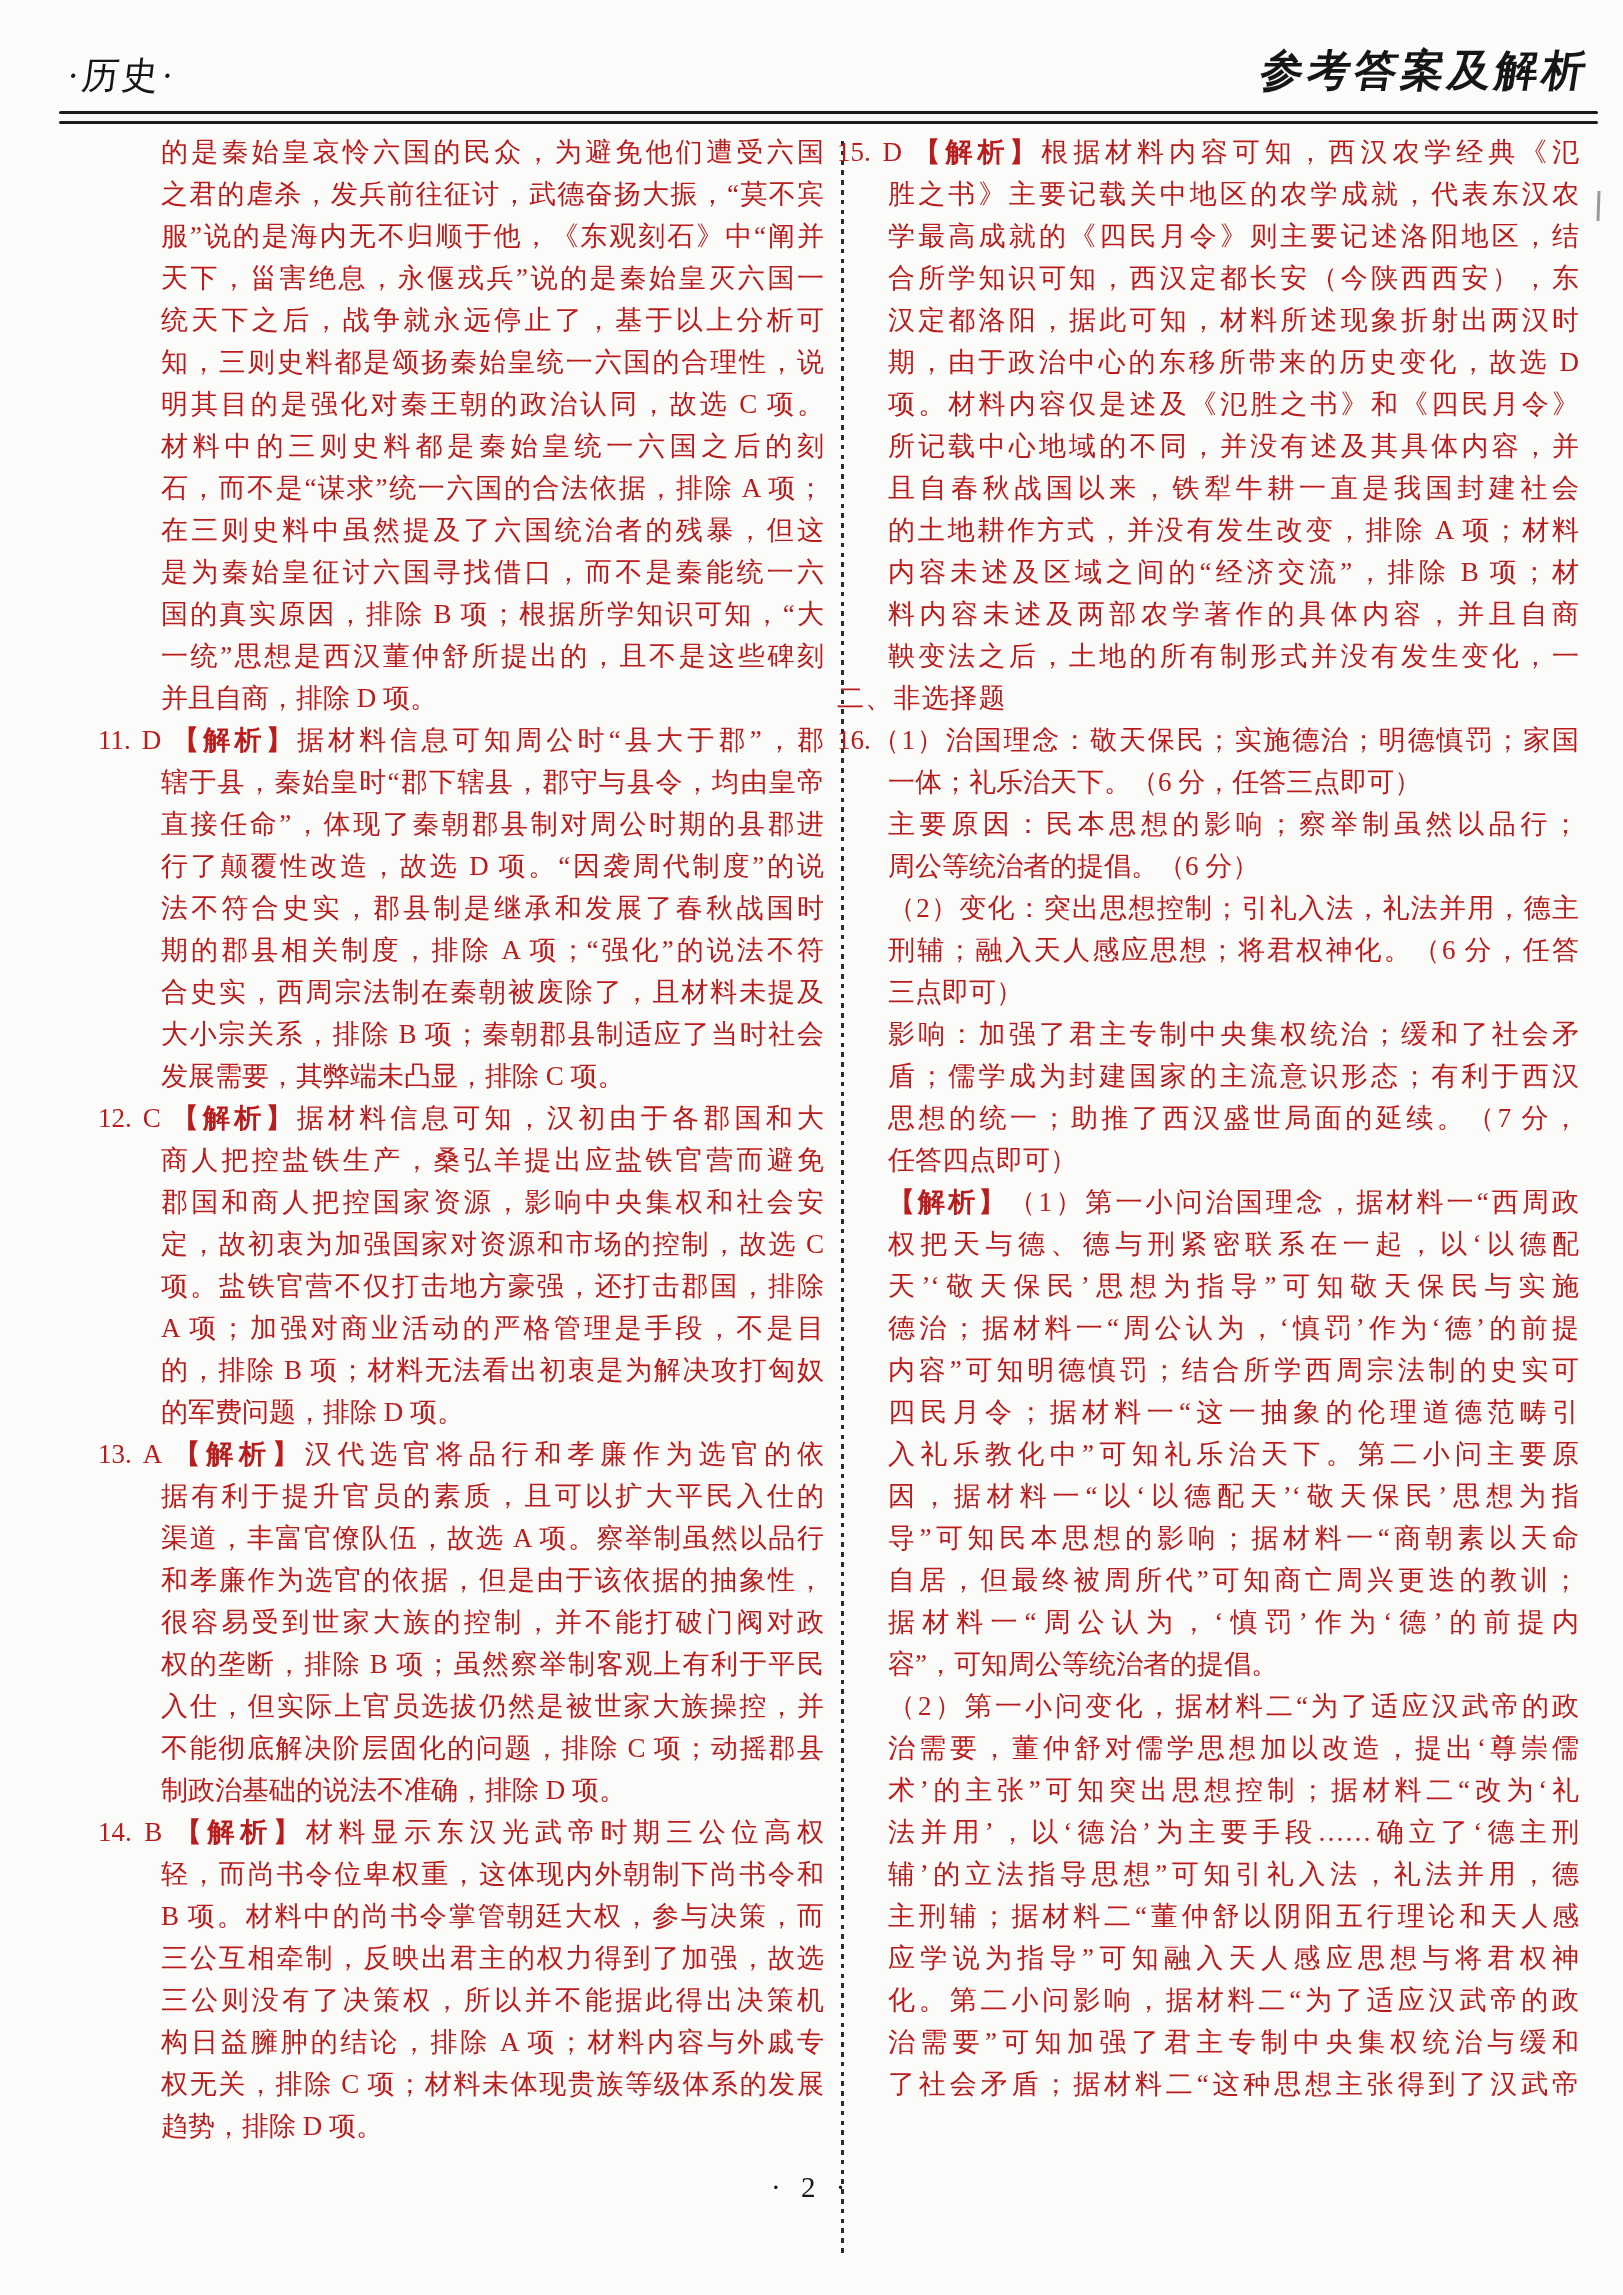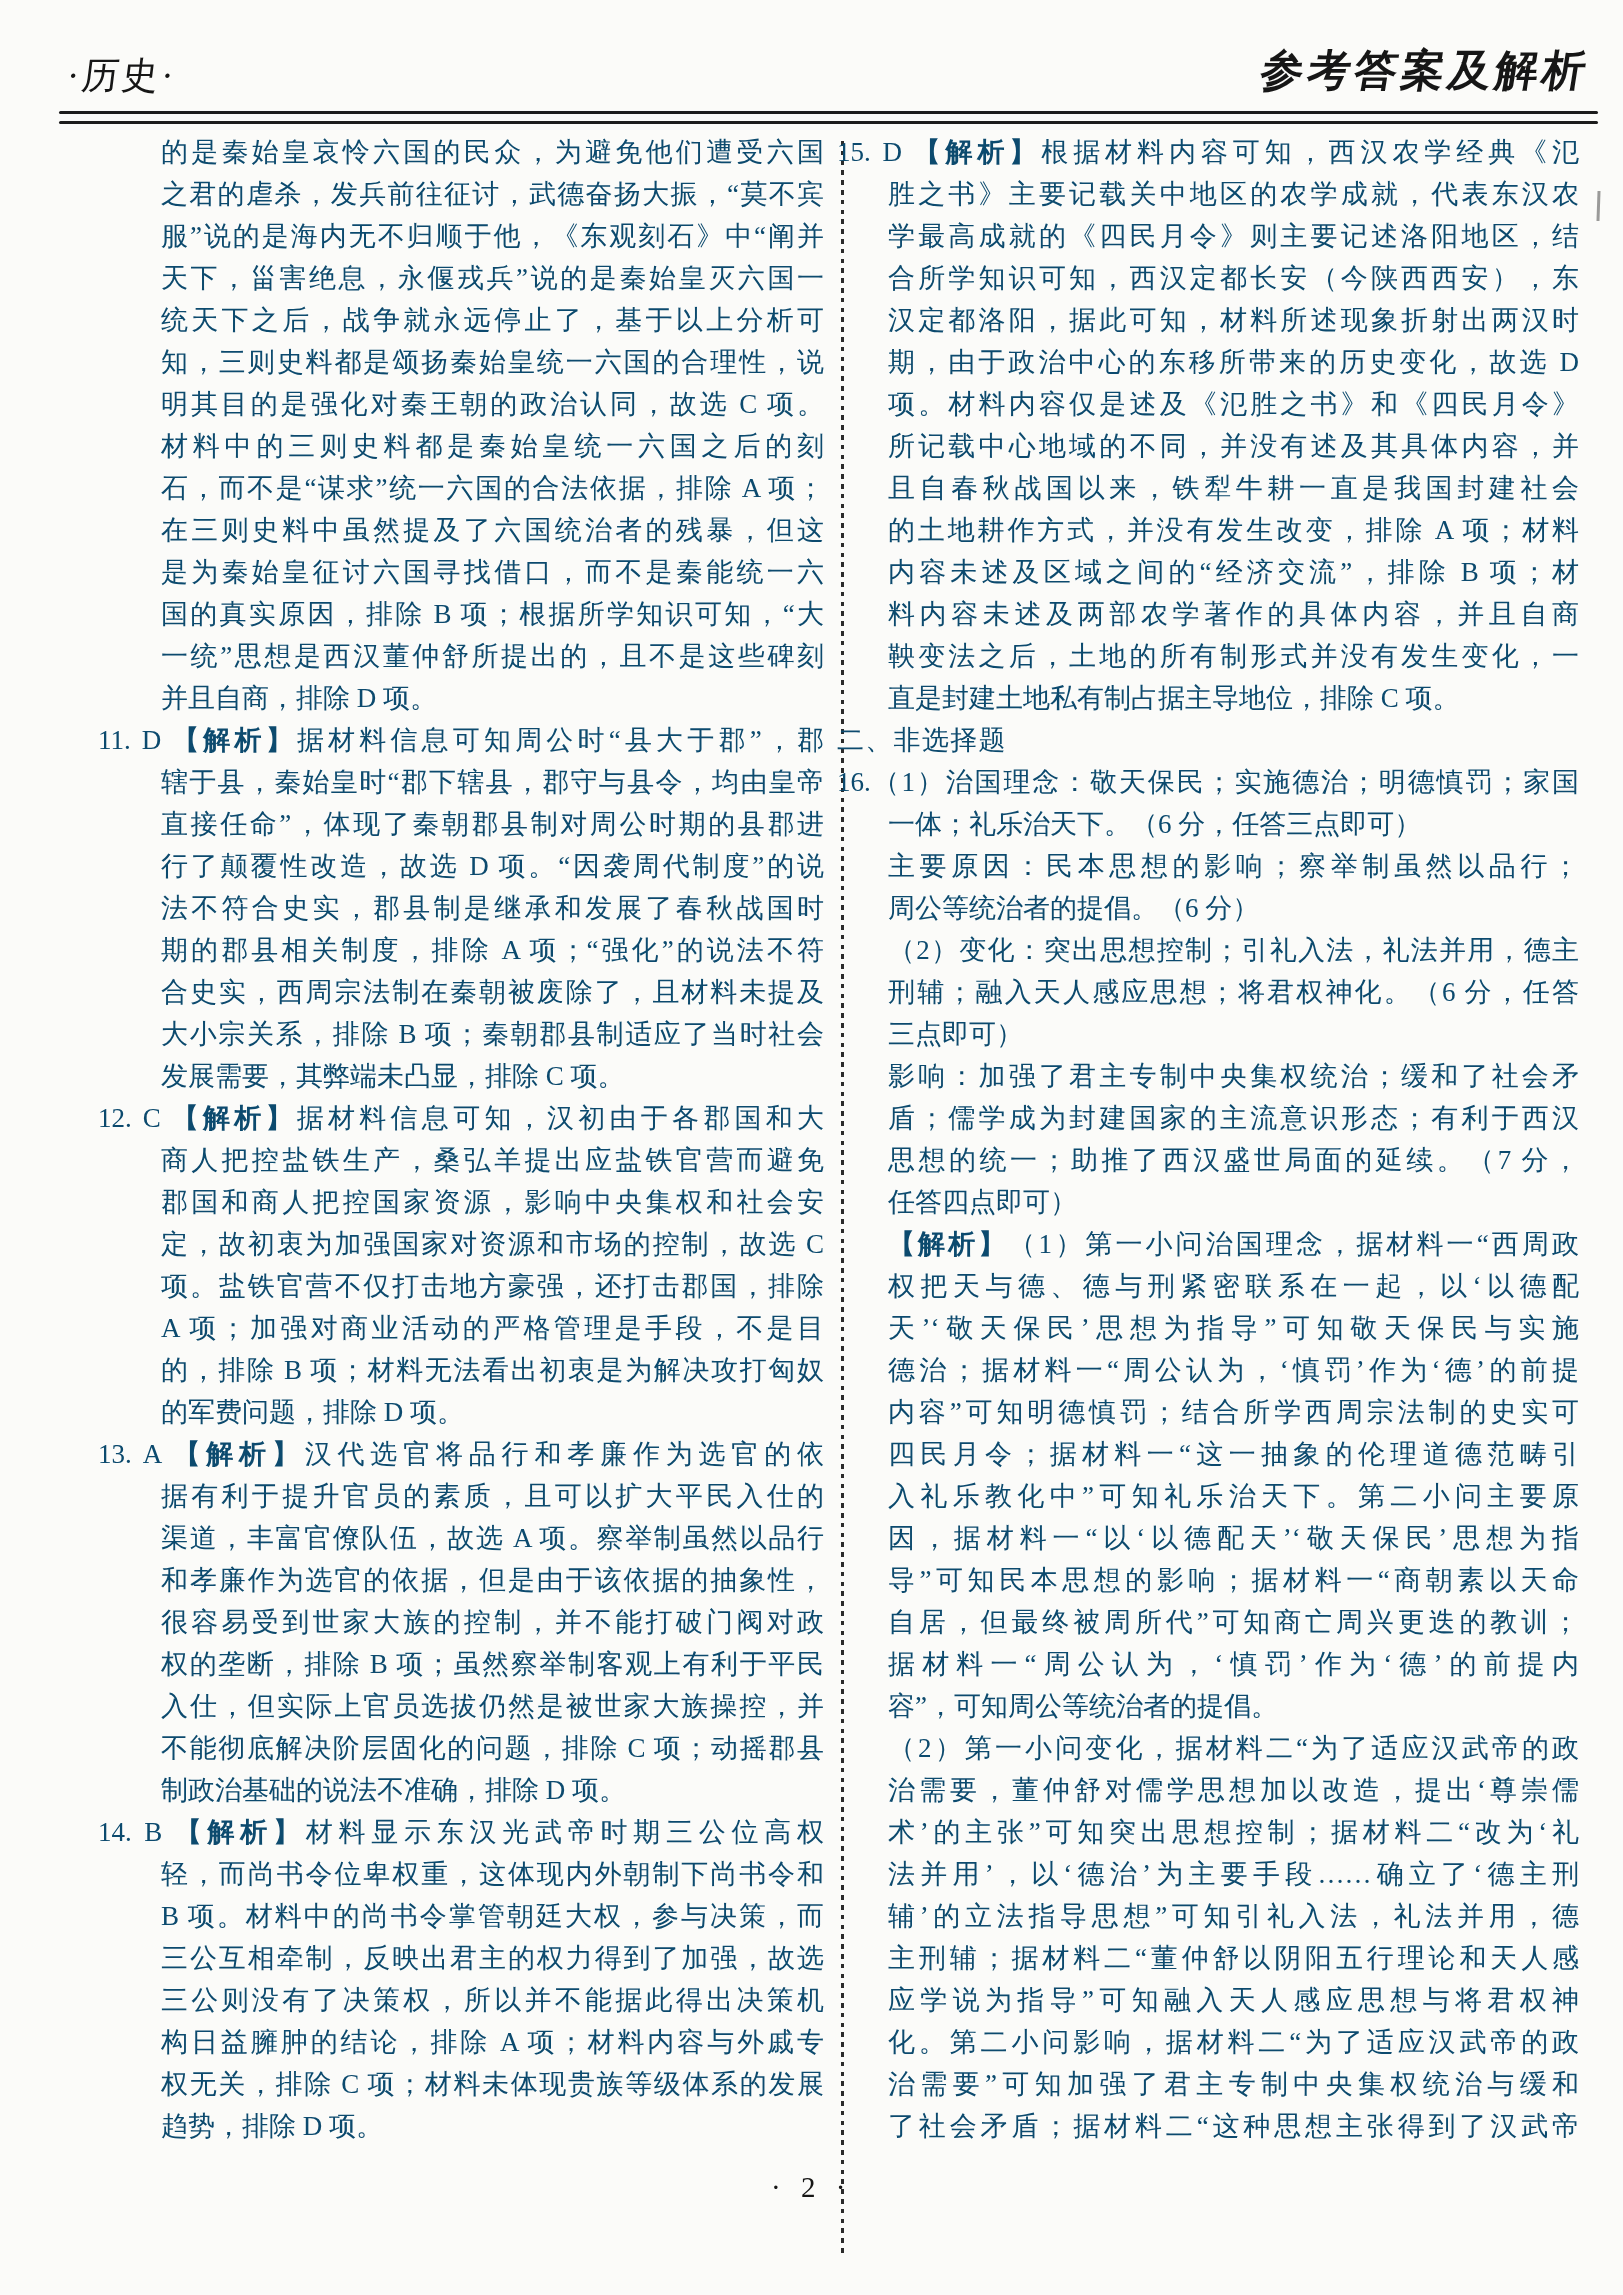--- a/index.html
+++ b/index.html
@@ -26,21 +26,21 @@
   .rule{
     position:absolute;left:59px;right:25px;height:3.3px;
     background:#1c1c1c;border-radius:2px;
   }
   .rule-top{top:111px;}
   .rule-bottom{top:121px;height:2.6px;}
   
   .col{
     position:absolute;top:131px;
     font-size:27px;line-height:42px;
-    color:#0c4a6e;
+    color:#b91c1c;
   }
   .col-left{left:98px;width:726px;}
   .col-right{left:837px;width:742px;}
   .line{
     height:42px;overflow:hidden;
     text-align:justify;text-align-last:justify;
     text-justify:inter-character;
   }
   .col-left  .line.cont{padding-left:63px;}
   .col-right .line.cont{padding-left:51px;}
@@ -130,21 +130,20 @@
       <div class="line cont">合所学知识可知，西汉定都长安（今陕西西安），东</div>
       <div class="line cont">汉定都洛阳，据此可知，材料所述现象折射出两汉时</div>
       <div class="line cont">期，由于政治中心的东移所带来的历史变化，故选 D</div>
       <div class="line cont">项。材料内容仅是述及《氾胜之书》和《四民月令》</div>
       <div class="line cont">所记载中心地域的不同，并没有述及其具体内容，并</div>
       <div class="line cont">且自春秋战国以来，铁犁牛耕一直是我国封建社会</div>
       <div class="line cont">的土地耕作方式，并没有发生改变，排除 A 项；材料</div>
       <div class="line cont">内容未述及区域之间的“经济交流”，排除 B 项；材</div>
       <div class="line cont">料内容未述及两部农学著作的具体内容，并且自商</div>
       <div class="line cont">鞅变法之后，土地的所有制形式并没有发生变化，一</div>
-      <div class="line cont nojust">直是封建土地私有制占据主导地位，排除 C 项。</div>
       <div class="line nojust bold">二、非选择题</div>
       <div class="line">16.（1）治国理念：敬天保民；实施德治；明德慎罚；家国</div>
       <div class="line cont nojust">一体；礼乐治天下。（6 分，任答三点即可）</div>
       <div class="line cont">主要原因：民本思想的影响；察举制虽然以品行；</div>
       <div class="line cont nojust">周公等统治者的提倡。（6 分）</div>
       <div class="line cont">（2）变化：突出思想控制；引礼入法，礼法并用，德主</div>
       <div class="line cont">刑辅；融入天人感应思想；将君权神化。（6 分，任答</div>
       <div class="line cont nojust">三点即可）</div>
       <div class="line cont">影响：加强了君主专制中央集权统治；缓和了社会矛</div>
       <div class="line cont">盾；儒学成为封建国家的主流意识形态；有利于西汉</div>

